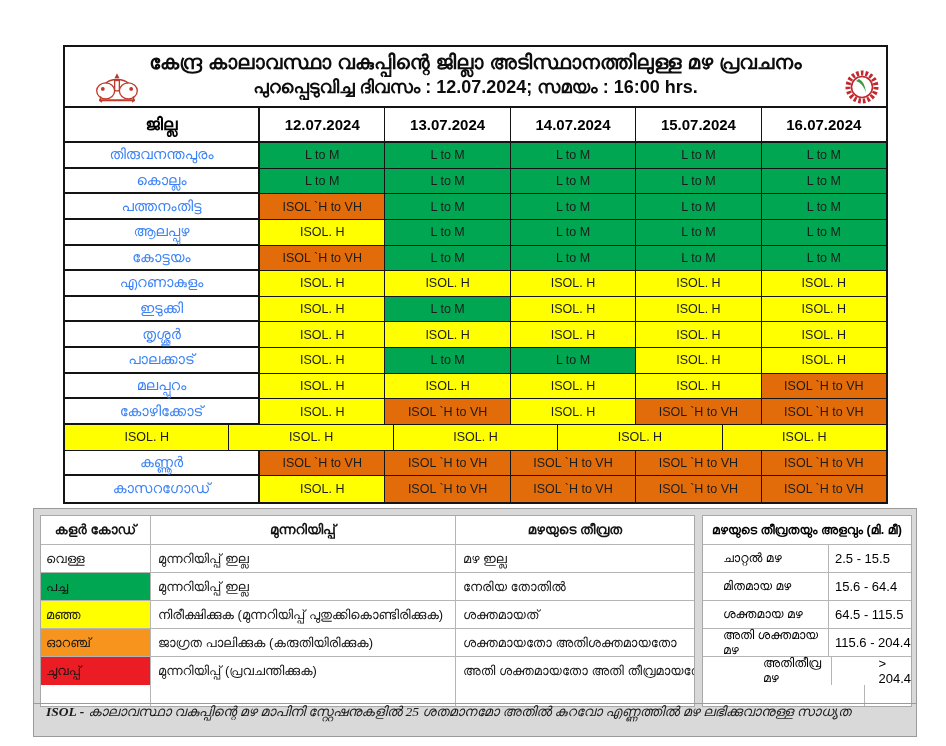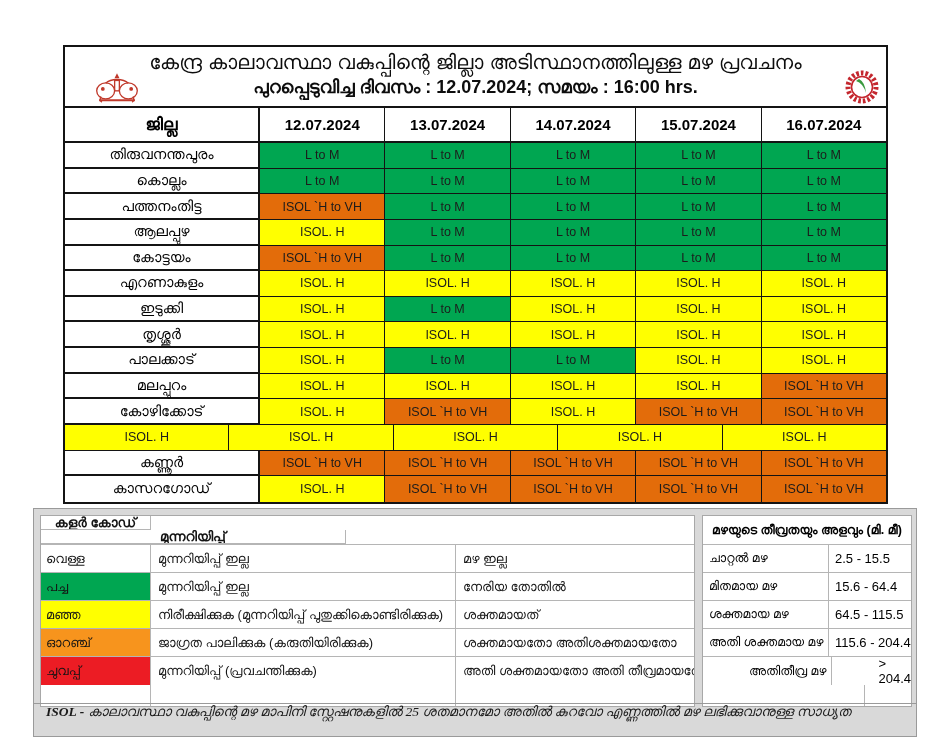--- a/index.html
+++ b/index.html
@@ -2,71 +2,71 @@
 <html style="--green: #00A651; --yellow: #FFFF00; --orange: #E36C0A; --legend_orange: #F7941D; --red: #EC1C24; --panel_gray: #D9D9D9; --emblem_red: #C0392B; --imd_red: #C4272E; --imd_green: #3A9A3E;"><head>
 <meta charset="utf-8">
 <style>
   * { box-sizing: border-box; margin: 0; padding: 0; }
   html,body { width:946px; height:746px; background:#fff; font-family:"Liberation Sans", sans-serif; }
   .page { position:relative; width:946px; height:746px; background:#fff; overflow:hidden; }
 
   
   .main-table { position:absolute; left:63px; top:45px; width:825px; height:459px; border:2px solid #141414; background:#fff; }
   .title-block { position:relative; height:61px; border-bottom:2px solid #141414; text-align:center; }
-  .title-line1 { font-size:20px; font-weight:normal; padding-top:4px; letter-spacing:0.2px; color:#0d0d0d; }
+  .title-line1 { font-size:20px; font-weight:bold; padding-top:4px; letter-spacing:0.2px; color:#0d0d0d; }
   .title-line2 { font-size:18px; font-weight:bold; margin-top:3px; color:#0d0d0d; }
   .logo { position:absolute; bottom:1px; }
   .logo-left  { left:28px;  width:48px; height:34px; }
   .logo-right { right:6px; width:36px; height:36px; }
 
   .date-header { display:flex; height:35px; }
   .dh-district { width:195px; border-right:2px solid #141414; border-bottom:2px solid #141414;
                  display:flex; align-items:center; justify-content:center; font-weight:bold; font-size:17px; }
   .hcell { flex:1; border-right:1px solid #141414; border-bottom:2px solid #141414;
            display:flex; align-items:center; justify-content:center; font-weight:bold; font-size:15px; }
   .hcell:last-child { border-right:none; }
 
   .frow { display:flex; height:25.64px; }
   .dcell { width:195px; border-right:2px solid #141414; border-bottom:2px solid #141414; background:#fff;
-           display:flex; align-items:center; justify-content:center; font-size:14.5px; color:#000000; }
+           display:flex; align-items:center; justify-content:center; font-size:14.5px; color:#3b82f6; }
   .frow:last-child .dcell, .frow:last-child .fcell { border-bottom:none; }
   .fcell { flex:1; border-right:1px solid #141414; border-bottom:1px solid #141414;
            display:flex; align-items:center; justify-content:center; font-size:12.5px; color:#1c1c1c; }
   .fcell:last-child { border-right:none; }
   .level-green  { background:var(--green); }
   .level-yellow { background:var(--yellow); }
   .level-orange { background:var(--orange); }
 
   
   .legend-panel { position:absolute; left:33px; top:508px; width:884px; height:229px;
                   background:var(--panel_gray); border:1px solid #9a9a9a; }
   .legend-table { position:absolute; left:6px; top:6px; width:655px; background:#fff; border:1px solid #a8a8a8; }
   .amounts-table { position:absolute; left:668px; top:6px; width:210px; background:#fff; border:1px solid #a8a8a8; }
   .lrow { display:flex; height:28px; }
-  .lrow.lheader { height:29px; font-weight:bold;flex-direction:column; }
+  .lrow.lheader { height:29px; font-weight:bold; }
   .lrow.lempty { height:21px; }
   .lc { border-right:1px solid #b5b5b5; border-bottom:1px solid #b5b5b5; display:flex; align-items:center;
         font-size:13px; color:#141414; overflow:hidden; white-space:nowrap; }
   .lrow:last-child .lc { border-bottom:none; }
   .lc1 { width:110px; padding-left:5px; }
   .lc2 { width:305px; padding-left:7px; }
   .lc3 { flex:1; padding-left:7px; border-right:none; }
   .lheader .lc { justify-content:center; padding-left:0; font-size:13.5px; }
   .sw-white { background:#fff; }
   .sw-green { background:var(--green); }
   .sw-yellow { background:var(--yellow); }
   .sw-legend_orange { background:var(--legend_orange); }
   .sw-red { background:var(--red); }
 
   .ac-header { height:29px; border-bottom:1px solid #b5b5b5; display:flex; align-items:center; justify-content:center;
                font-weight:bold; font-size:12.5px; }
   .arow { display:flex; height:28px; }
   .arow.aempty { height:21px; }
   .ac1 { width:126px; border-right:1px solid #b5b5b5; border-bottom:1px solid #b5b5b5; display:flex; align-items:center;
-         padding-left:6px; font-size:12.5px; }
+         padding-left:20px; font-size:12.5px; }
   .ac2 { flex:1; border-bottom:1px solid #b5b5b5; display:flex; align-items:center; padding-left:6px; font-size:13px; }
   .arow:last-child .ac1, .arow:last-child .ac2 { border-bottom:none;margin-left:40px; }
 
   .footnote { position:absolute; left:0; right:0; bottom:0; height:33px; border-top:1px solid #9a9a9a;
               display:flex; align-items:flex-start; padding:0 12px; font-family:"Liberation Serif", serif;
               font-style:italic; font-size:13.5px; color:#1a1a1a; }
   .footnote b { margin-right:4px; }
 </style>
 </head>
 <body>

